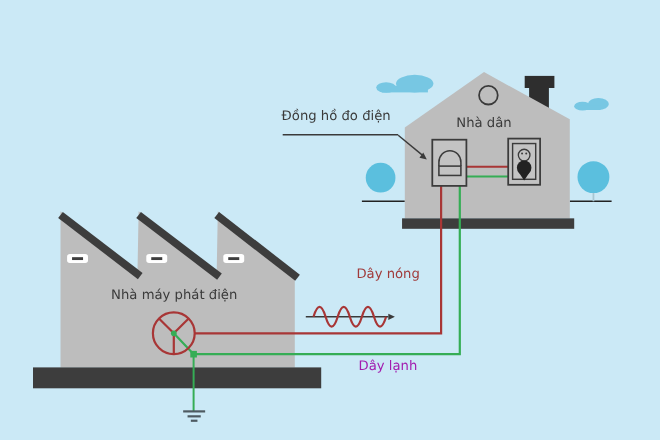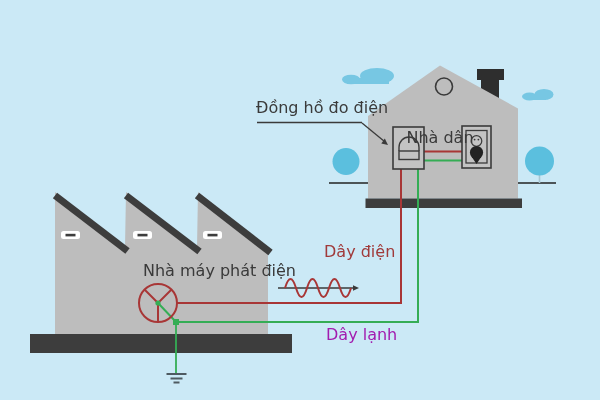--- a/index.html
+++ b/index.html
@@ -2,24 +2,24 @@
 <html><head>
 <meta charset="utf-8">
 <style>
   html,body{margin:0;padding:0;}
   .stage{
     position:relative;width:600px;height:400px;overflow:hidden;
     background:#cbe9f6;
     font-family:"DejaVu Sans", sans-serif;
   }
   .stage svg{position:absolute;left:0;top:0;}
-  .lbl{position:absolute;color:#3a3a3a;font-size:16px;line-height:1.1;white-space:nowrap;}
+  .lbl{position:absolute;color:#3a3a3a;font-size:12px;line-height:1.1;white-space:nowrap;}
   .lbl.hot{color:#a03a3a;}
   .lbl.cold{color:#a21caf;}
-  .lbl.center{text-align:center;margin-top:24px;}
+  .lbl.center{text-align:center;}
 </style>
 </head>
 <body>
 
 <div class="stage">
 
   <svg width="600" height="400" viewBox="0 0 600 400">
 
     <g fill="#77c7e3">
       <ellipse cx="351" cy="79.5" rx="9" ry="4.8"></ellipse>
@@ -129,18 +129,18 @@
       <line x1="257" y1="122.5" x2="362" y2="122.5" stroke="#3a3a3a" stroke-width="1.3"></line>
       <line x1="362" y1="123" x2="384.5" y2="141.5" stroke="#3a3a3a" stroke-width="1.3"></line>
       <polygon points="388,145 381.3,143.5 384.8,138.6" fill="#3a3a3a"></polygon>
     </g>
   </svg>
 
   <div class="lbl" style="left:256px;top:99px;">Đồng hồ đo điện</div>
 
   <div class="lbl center" style="left:400px;top:105px;width:80px;">Nhà dân</div>
 
-  <div class="lbl" style="left:101px;top:262px;margin-left:42px;">Nhà máy phát điện</div>
+  <div class="lbl" style="left:101px;top:262px;">Nhà máy phát điện</div>
 
-  <div class="lbl hot" style="left:324px;top:243px;">Dây điện</div>
+  <div class="lbl hot" style="left:324px;top:243px;">Dây nóng</div>
 
   <div class="lbl cold" style="left:326px;top:326px;">Dây lạnh</div>
 </div>
 
 </body></html>

